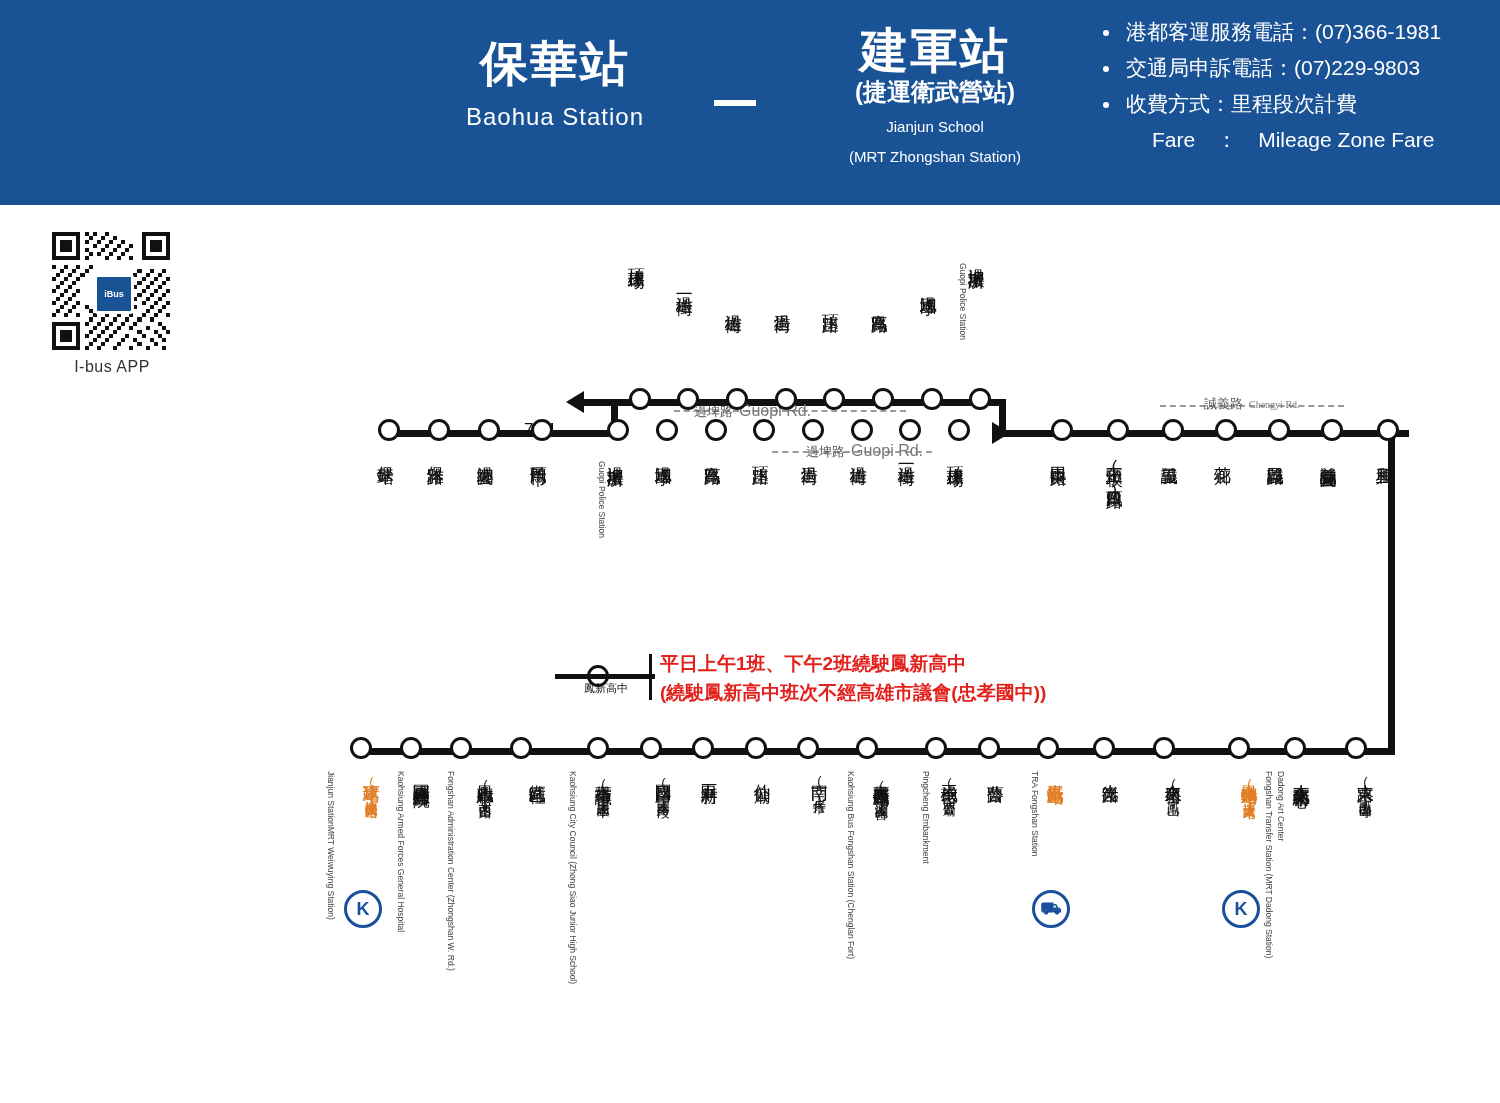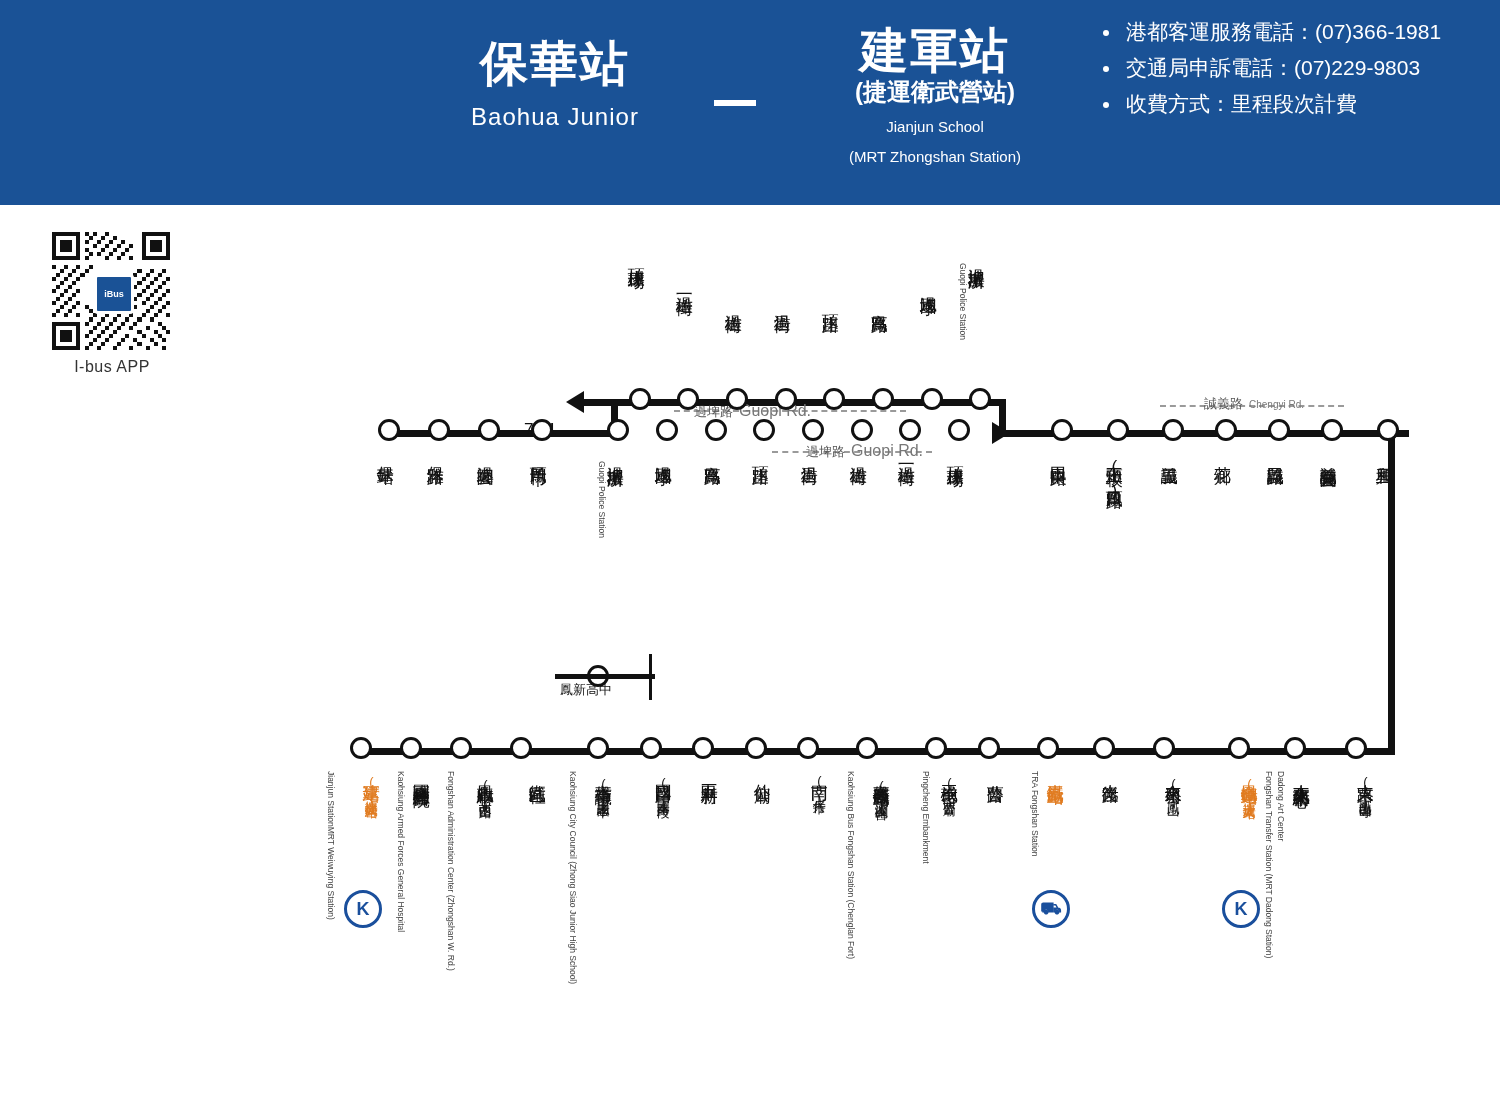--- a/index.html
+++ b/index.html
@@ -90,34 +90,34 @@
     font-size:8.5px;color:#444;line-height:1.1;z-index:5;
   }
   .guopi-rd{
     position:absolute;font-size:13px;color:#555;z-index:3;
   }
   .guopi-rd .en{font-size:16px;color:#777;margin-left:6px;}
   .dash{
     position:absolute;border-top:2px dashed #9a9a9a;height:0;
   }
   .chengyi{
-    position:absolute;font-size:13px;color:#555;z-index:3;
+    position:absolute;font-size:13px;color:#555;z-index:3;font-family:Liberation Serif, serif;
   }
   .chengyi .en{font-size:10px;color:#777;margin-left:6px;}
 
   
   .detour-badge{
     position:absolute;background:#e2211c;color:#fff;border-radius:20px;
     padding:0;width:170px;height:40px;display:flex;align-items:center;
     z-index:6;
   }
   .detour-badge .txt{font-size:22px;font-weight:bold;letter-spacing:6px;padding-left:16px;}
   .detour-line{position:absolute;height:5px;background:#111;z-index:5;}
   .detour-stop-label{
-    position:absolute;font-size:13px;color:#111;z-index:6;white-space:nowrap;
+    position:absolute;font-size:11px;color:#111;z-index:6;white-space:nowrap;margin-left:24px;
   }
   .detour-text{
     position:absolute;color:#e2211c;font-size:19px;font-weight:bold;line-height:1.5;z-index:6;
   }
   .detour-vbar{position:absolute;width:3px;background:#111;z-index:6;}
 
   
   .ticon{
     position:absolute;width:32px;height:32px;border-radius:50%;
     display:flex;align-items:center;justify-content:center;
@@ -131,38 +131,39 @@
   
   .legend{position:absolute;left:0;top:1030px;width:1500px;height:73px;}
 </style>
 </head>
 <body>
 
 <div class="header">
 
   <div class="hdr-from">
     <div class="zh">保華站</div>
-    <div class="en">Baohua  Junior</div>
+    <div class="en">Baohua  Station</div>
   </div>
 
   <div class="hdr-dash"></div>
 
   <div class="hdr-to">
     <div class="zh">建軍站</div>
     <div class="zh2">(捷運衛武營站)</div>
     <div class="en">Jianjun School</div>
     <div class="en">(MRT Zhongshan Station)</div>
   </div>
 
   <div class="hdr-info">
     <ul>
       <li>港都客運服務電話：(07)366-1981</li>
       <li>交通局申訴電話：(07)229-9803</li>
       <li>收費方式：里程段次計費</li>
     </ul>
+    <div class="hdr-fare-en">Fare　：　Mileage Zone Fare</div>
   </div>
 </div>
 
 <div class="qr-wrap">
   <div class="qr-code">
     <svg width="118" height="118" viewBox="0 0 29 29" shape-rendering="crispEdges">
       <rect width="29" height="29" fill="#fff"></rect>
       <g fill="#111">
         <rect x="0" y="0" width="7" height="1"></rect>
           <rect x="0" y="6" width="7" height="1"></rect>
@@ -435,20 +436,24 @@
   <div class="lbl" style="left:1160px;top:248px;">誠義里</div>
   <div class="lbl" style="left:1213px;top:248px;">花鄉</div>
   <div class="lbl" style="left:1266px;top:248px;">誠義路口</div>
   <div class="lbl" style="left:1319px;top:248px;">誠義兒童公園</div>
   <div class="lbl" style="left:1375px;top:248px;">和興里</div>
 
   <div class="detour-line" style="left:555px;top:469px;width:100px;"></div>
   <div class="stop" style="left:587px;top:460px;"></div>
   <div class="detour-stop-label" style="left:560px;top:476px;">鳳新高中</div>
   <div class="detour-vbar" style="left:649px;top:449px;height:46px;"></div>
+  <div class="detour-text" style="left:660px;top:445px;width:500px;">
+    <div>平日上午1班、下午2班繞駛鳳新高中</div>
+    <div>(繞駛鳳新高中班次不經高雄市議會(忠孝國中))</div>
+  </div>
 
   <div class="stop" style="left:350px;top:532px;"></div>
   <div class="stop" style="left:400px;top:532px;"></div>
   <div class="stop" style="left:450px;top:532px;"></div>
   <div class="stop" style="left:510px;top:532px;"></div>
   <div class="stop" style="left:587px;top:532px;"></div>
   <div class="stop" style="left:640px;top:532px;"></div>
   <div class="stop" style="left:692px;top:532px;"></div>
   <div class="stop" style="left:745px;top:532px;"></div>
   <div class="stop" style="left:797px;top:532px;"></div>

